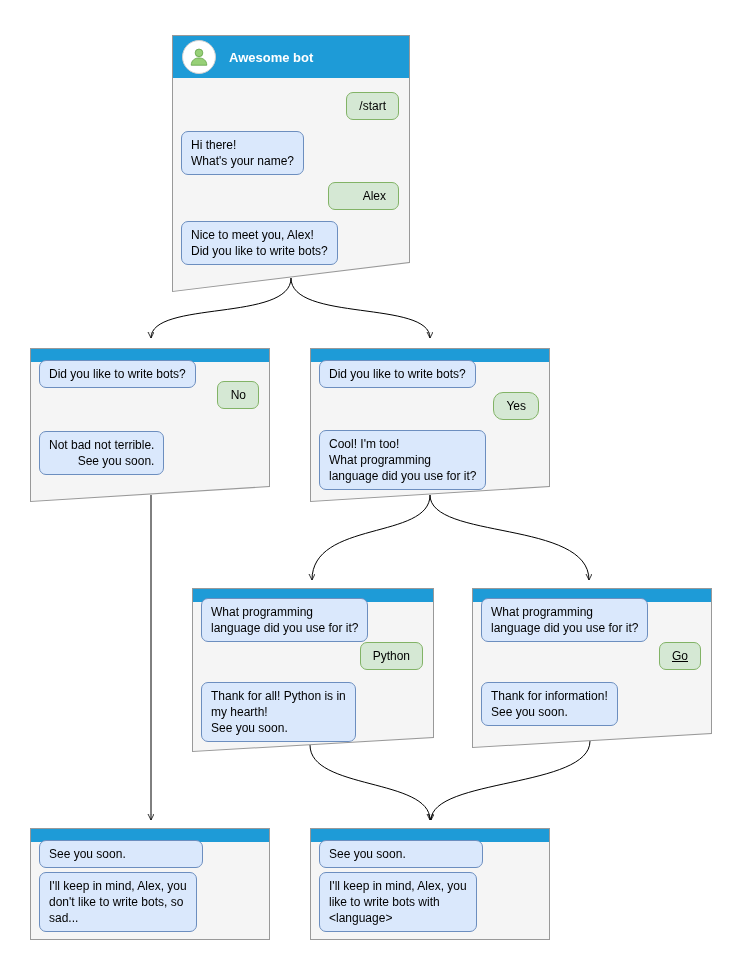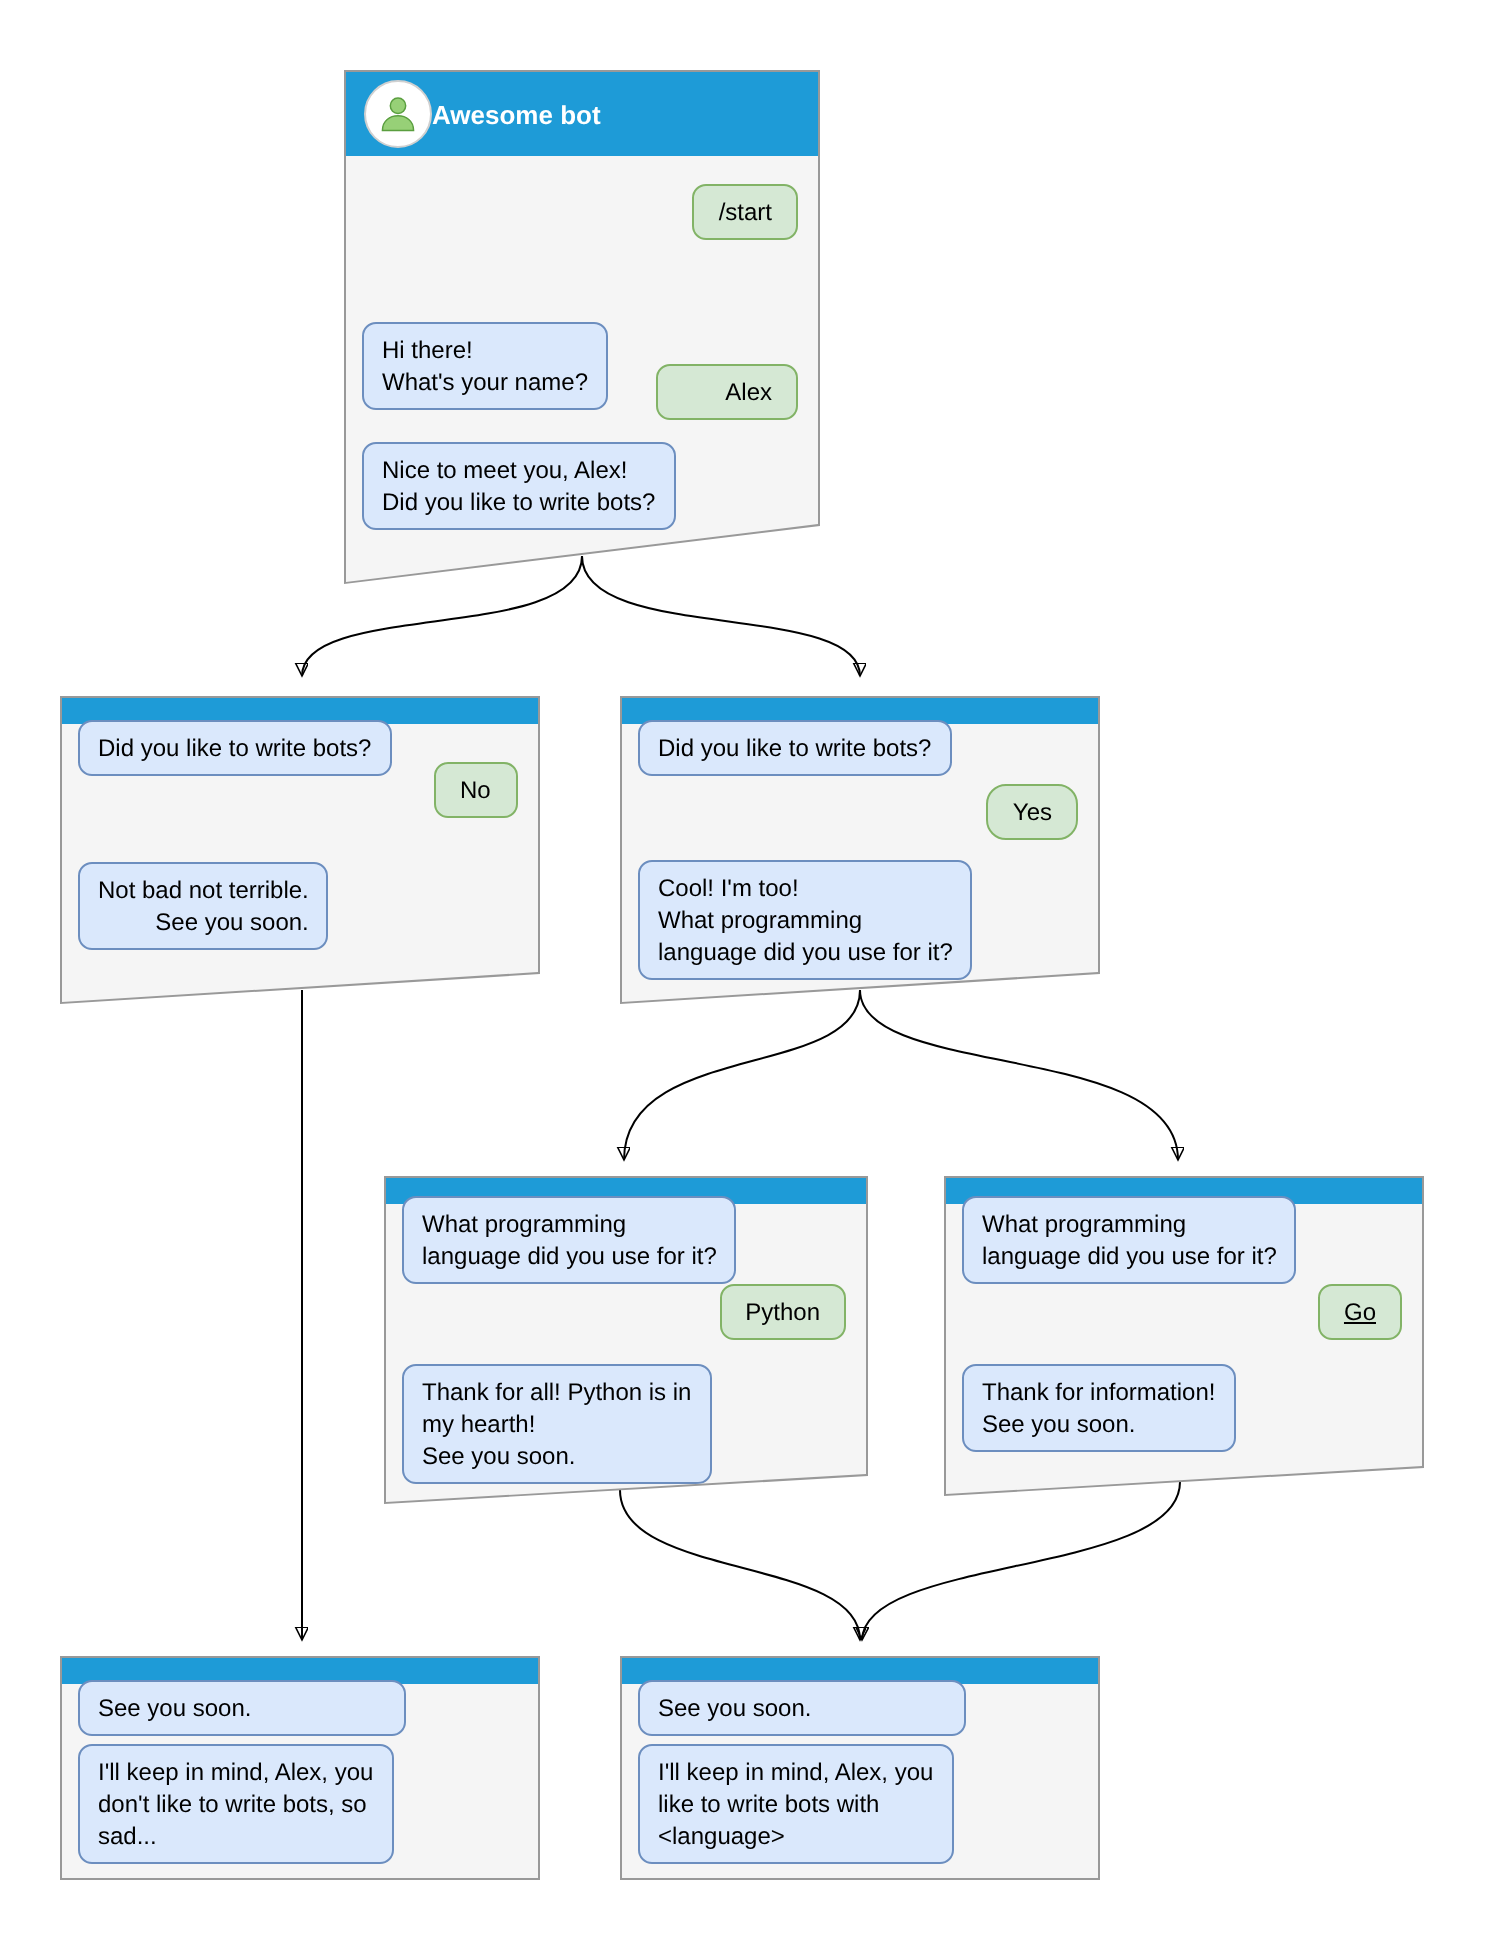--- a/index.html
+++ b/index.html
@@ -25,41 +25,41 @@
     background:var(--window-bg,#f5f5f5);
     clip-path: polygon(0 0, 100% 0, 100% calc(100% - var(--cut,0px)), 0 100%);
   }
   .strip {
     position:absolute; top:0; left:0; right:0; height:13px;
     background:var(--header-blue,#1e9bd7);
   }
   .header-big {
     position:absolute; top:0; left:0; right:0; height:42px;
     background:var(--header-blue,#1e9bd7);
-    display:flex; align-items:center; padding-left:9px;
+    display:flex; align-items:center; gap:13px; padding-left:9px;
   }
   .avatar {
     width:34px; height:34px; border-radius:50%;
     background:#ffffff; border:1px solid #d0d0d0;
     display:flex; align-items:center; justify-content:center;
     flex:0 0 auto;
   }
   .avatar svg { width:22px; height:22px; }
   .title { color:#ffffff; font-weight:bold; font-size:13px; }
   .msg {
     position:absolute;
     padding:5px 9px;
     border-radius:7px;
     font-size:12px; line-height:16px;
     white-space:pre-line;
     color:#000;
   }
   .msg.bot  { background:var(--bot-bubble-bg,#dae8fc);  border:1px solid var(--bot-bubble-border,#6c8ebf); }
   .msg.user { background:var(--user-bubble-bg,#d5e8d4); border:1px solid var(--user-bubble-border,#82b366);
-              min-width:42px; text-align:left; padding:5px 12px; }
+              min-width:42px; text-align:right; padding:5px 12px; }
   #connectors path { stroke:#000; stroke-width:1; fill:none; }
 </style>
 </head>
 <body>
 
 <svg id="connectors" viewBox="0 0 743 971">
   <defs>
     <marker id="arrow" viewBox="0 0 10 10" refX="8" refY="4" markerWidth="8" markerHeight="8" orient="auto">
       <path d="M 0 0 L 8 4 L 0 8 z" fill="#000" stroke="none"></path>
     </marker>
@@ -79,21 +79,21 @@
     <div class="header-big">
       <span class="avatar">
         <svg viewBox="0 0 24 24">
           <circle cx="12" cy="7.5" r="4.2" style="fill:var(--avatar-green,#97d077)" stroke="#5a9e3f" stroke-width="0.8"></circle>
           <path d="M3.5 21 C3.5 15.6 7.6 13 12 13 C16.4 13 20.5 15.6 20.5 21 Z" style="fill:var(--avatar-green,#97d077)" stroke="#5a9e3f" stroke-width="0.8"></path>
         </svg>
       </span>
       <span class="title">Awesome bot</span>
     </div>
     <div class="msg user" style="top:56px; right:10px;">/start</div>
-    <div class="msg bot" style="top:95px; left:8px;margin-top:30px;">Hi there!
+    <div class="msg bot" style="top:95px; left:8px;">Hi there!
 What's your name?</div>
     <div class="msg user" style="top:146px; right:10px;padding-left:34px;">Alex</div>
     <div class="msg bot" style="top:185px; left:8px;">Nice to meet you, Alex!
 Did you like to write bots?</div>
   </div>
 </div>
 
 <div class="window" style="left:30px; top:348px; width:240px; height:154px; --cut:15px;">
   <div class="win-border"></div>
   <div class="win-body">

